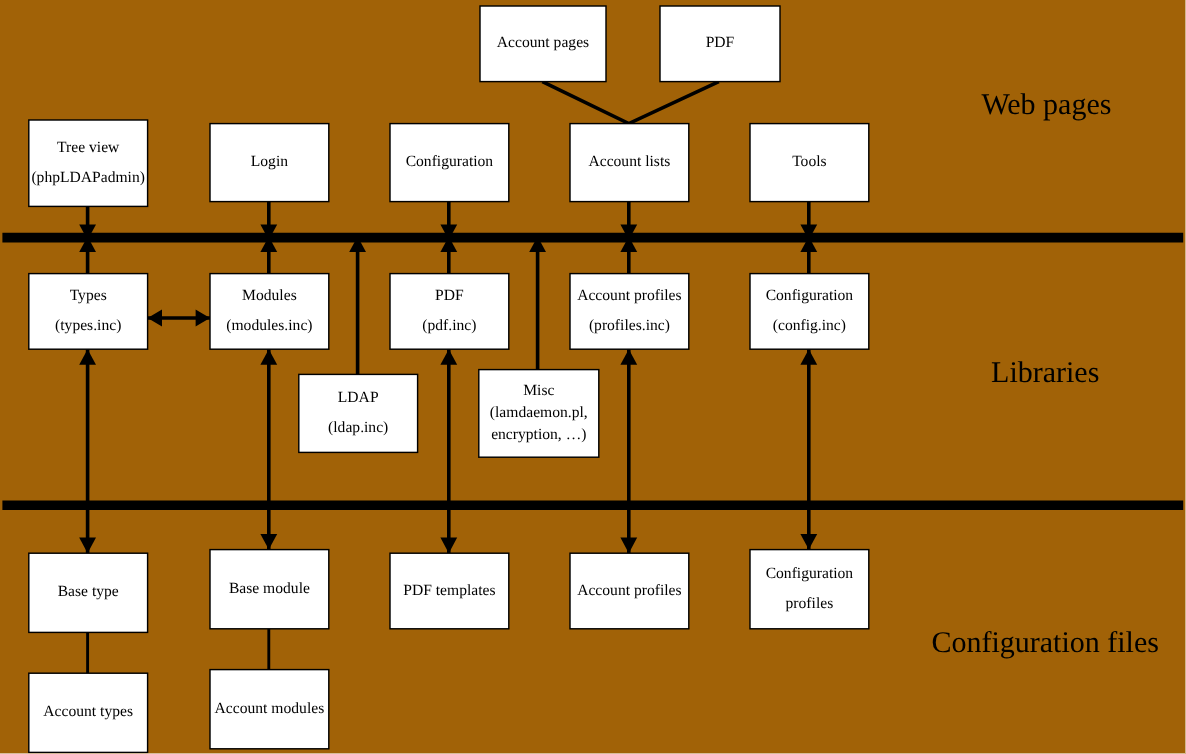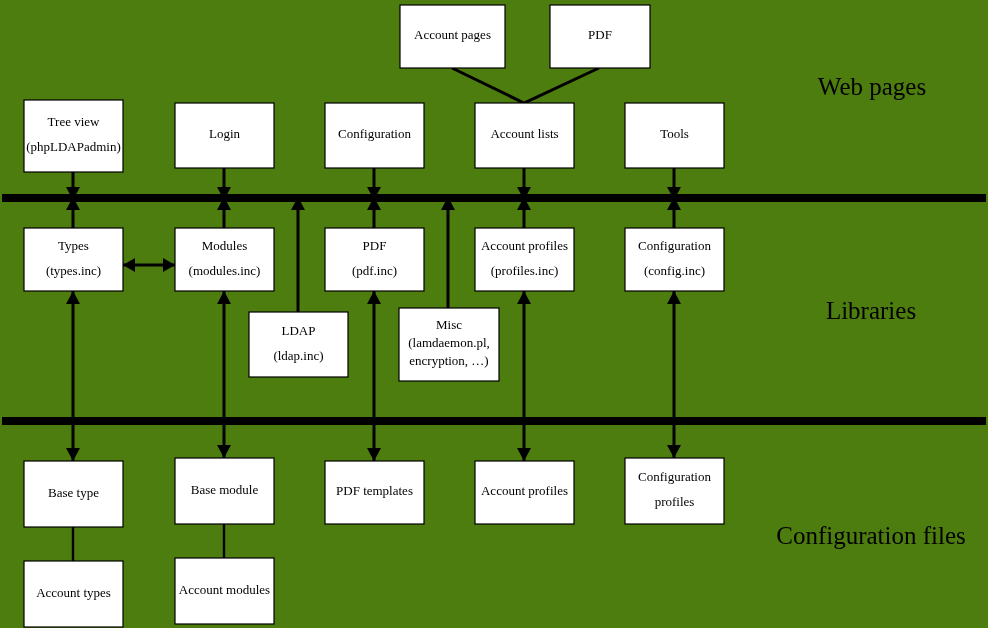--- a/index.html
+++ b/index.html
@@ -4,21 +4,21 @@
 <style>
   html, body {
     margin: 0;
     padding: 0;
     background: #ffffff;
   }
   #canvas {
     position: relative;
     width: 988px;
     height: 628px;
-    background: #4d7c0f;
+    background: #a16207;
     overflow: hidden;
     font-family: "Liberation Serif", "DejaVu Serif", serif;
   }
   svg#diagram {
     position: absolute;
     left: 0;
     top: 0;
     width: 988px;
     height: 628px;
   }

